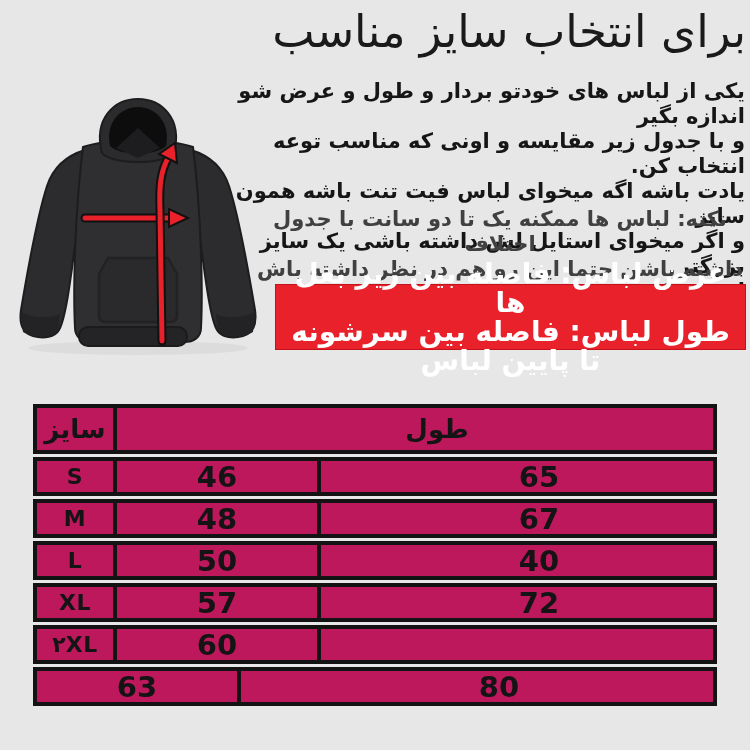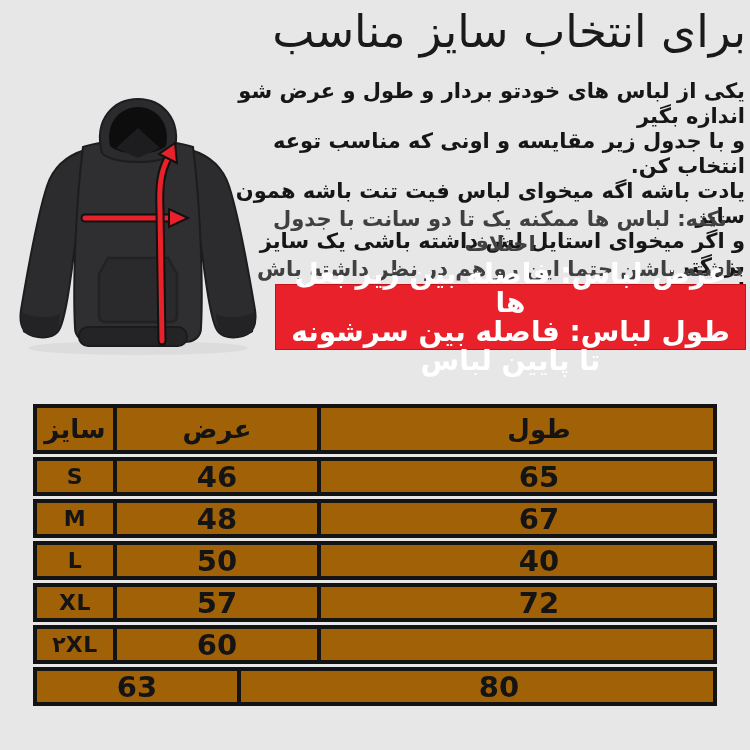--- a/index.html
+++ b/index.html
@@ -42,21 +42,21 @@
   }
 
   .hoodie-wrap{position:absolute;left:5px;top:90px;width:275px;height:270px;}
 
   .size-table{
     position:absolute;left:33px;top:404px;width:684px;
   }
   .t-row{
     display:flex;
     border:4px solid #131313;
-    background:#a16207;
+    background:#be185d;
     margin-bottom:3px;
   }
   .t-row .cell{
     display:flex;align-items:center;justify-content:center;
     color:#141414;font-weight:bold;
   }
   .c-size{width:76px;border-right:4px solid #131313;}
   .c-width{width:200px;border-right:4px solid #131313;}
   .c-length{flex:1;padding-left:44px;}
   .t-head .cell{height:42px;font-size:26px;direction:rtl;}
@@ -123,21 +123,20 @@
         <path d="M 157,251 L 155,120 C 154,95 156,82 162,70" stroke="#111111" stroke-width="9" stroke-linecap="round" fill="none"></path>
         <path d="M 157,251 L 155,120 C 154,95 156,82 162,70" stroke="#e8212b" stroke-width="5" stroke-linecap="round" fill="none"></path>
         <polygon points="170,53 154,64 172,73" fill="#e8212b" stroke="#111111" stroke-width="2"></polygon>
       </g>
     </svg>
   </div>
 
   <div class="size-table">
     <div class="t-row t-head">
       <div class="cell c-size">سایز</div>
-      <div class="cell c-width">عرض</div>
       <div class="cell c-length">طول</div>
     </div>
     <div class="t-row t-data">
       <div class="cell c-size">S</div>
       <div class="cell c-width">46</div>
       <div class="cell c-length">65</div>
     </div>
     <div class="t-row t-data">
       <div class="cell c-size">M</div>
       <div class="cell c-width">48</div>

